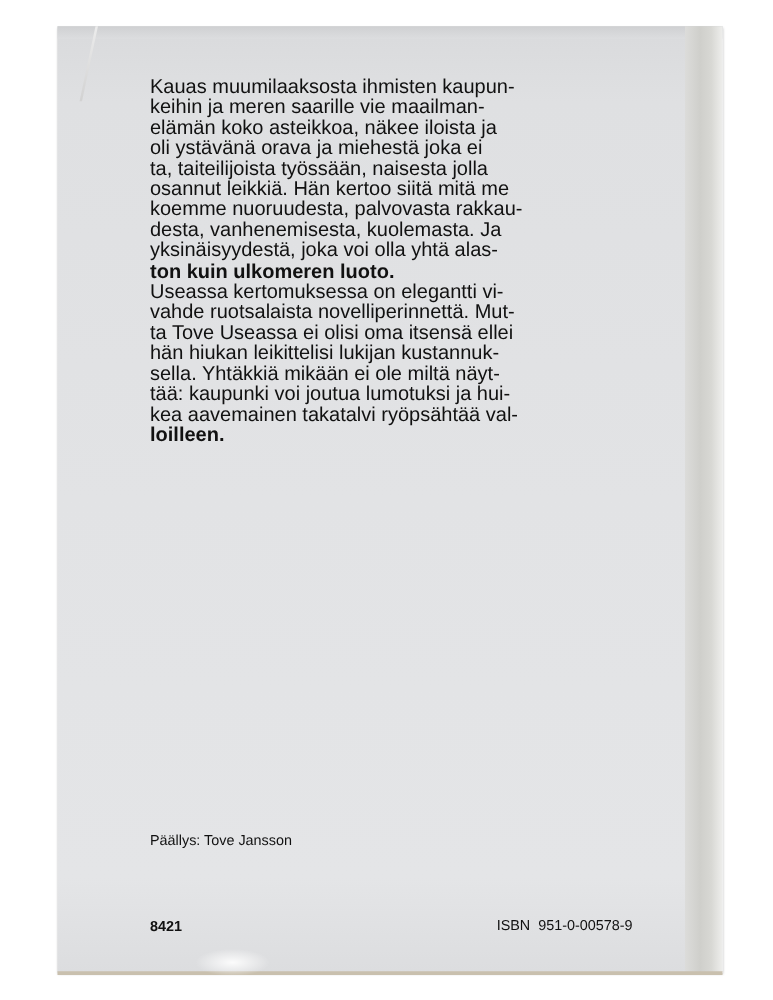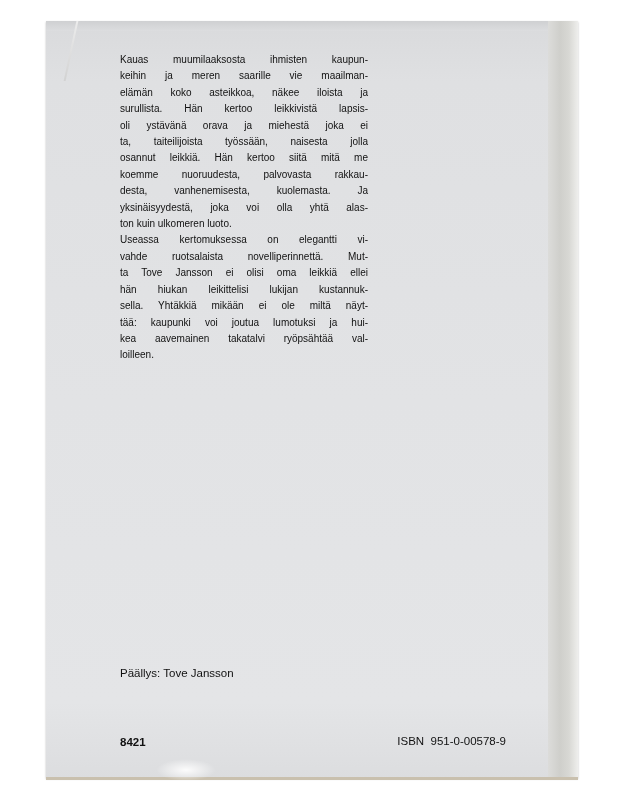--- a/index.html
+++ b/index.html
@@ -8,58 +8,57 @@
   .book { position:absolute; left:46px; top:21px; width:532px; height:757px;
           background: linear-gradient(180deg,#d9dadc 0%,#dfe0e2 8%,#e2e3e5 50%,#e4e5e7 90%,#dcdddf 100%);
           box-shadow: 0 1px 2px rgba(0,0,0,0.25); }
   .book::before { content:""; position:absolute; left:0; top:0; right:0; height:10px;
           background: linear-gradient(180deg,#cfd0d2,#dcdddf); }
   .spine { position:absolute; right:0; top:0; width:30px; height:100%;
            background: linear-gradient(90deg,#dcdcda 0%,#cfcfcb 40%,#d8d8d4 70%,#eeeeec 100%); }
   .bottom-edge { position:absolute; left:0; right:0; bottom:-2px; height:3px; background:#c9c0ae; }
   .fold-left { position:absolute; left:24px; top:0; width:2px; height:60px;
                background:linear-gradient(180deg,#ececec,#d2d2d2); transform:skewX(-12deg); }
-  .blurb { position:absolute; left:74px; top:31px; width:248px; color:#111;
-           font-size:10px; line-height:16.4px; }
+  .blurb { position:absolute; left:74px; top:41px; width:248px; color:#111;
+           font-size:16px; line-height:16.4px; }
   .blurb p { margin:0; text-align:justify; }
   .line { display:block; white-space:nowrap; text-align-last:justify; }
-  .line.last { text-align-last:left; }
+  .line.last { text-align-last:left;font-weight:bold; }
   .credit { position:absolute; left:74px; top:646px; font-size:11.5px; color:#111;text-align:center; }
   .code { position:absolute; left:74px; top:715px; font-size:11.5px; font-weight:bold; color:#111; }
   .isbn { position:absolute; right:72px; top:714px; font-size:11.5px; color:#111; }
   .glare { position:absolute; left:110px; top:738px; width:60px; height:22px;
            background: radial-gradient(ellipse at center, rgba(255,255,255,0.9), rgba(255,255,255,0) 70%); }
 </style>
 </head>
 <body>
 
 <div class="book">
   <div class="fold-left"></div>
   <div class="spine"></div>
   <div class="bottom-edge"></div>
   <div class="glare"></div>
 
   <div class="blurb">
     <p>
       <span class="line">Kauas muumilaaksosta ihmisten kaupun-</span>
       <span class="line">keihin ja meren saarille vie maailman-</span>
       <span class="line">elämän koko asteikkoa, näkee iloista ja</span>
-      <span class="line">surullista. Hän kertoo leikkivistä lapsis-</span>
       <span class="line">oli ystävänä orava ja miehestä joka ei</span>
       <span class="line">ta, taiteilijoista työssään, naisesta jolla</span>
       <span class="line">osannut leikkiä. Hän kertoo siitä mitä me</span>
       <span class="line">koemme nuoruudesta, palvovasta rakkau-</span>
       <span class="line">desta, vanhenemisesta, kuolemasta. Ja</span>
       <span class="line">yksinäisyydestä, joka voi olla yhtä alas-</span>
       <span class="line last">ton kuin ulkomeren luoto.</span>
     </p>
     <p>
       <span class="line">Useassa kertomuksessa on elegantti vi-</span>
       <span class="line">vahde ruotsalaista novelliperinnettä. Mut-</span>
-      <span class="line">ta Tove Jansson ei olisi oma leikkiä ellei</span>
+      <span class="line">ta Tove Useassa ei olisi oma itsensä ellei</span>
       <span class="line">hän hiukan leikittelisi lukijan kustannuk-</span>
       <span class="line">sella. Yhtäkkiä mikään ei ole miltä näyt-</span>
       <span class="line">tää: kaupunki voi joutua lumotuksi ja hui-</span>
       <span class="line">kea aavemainen takatalvi ryöpsähtää val-</span>
       <span class="line last">loilleen.</span>
     </p>
   </div>
 
   <div class="credit">Päällys: Tove Jansson</div>
   <div class="code">8421</div>

